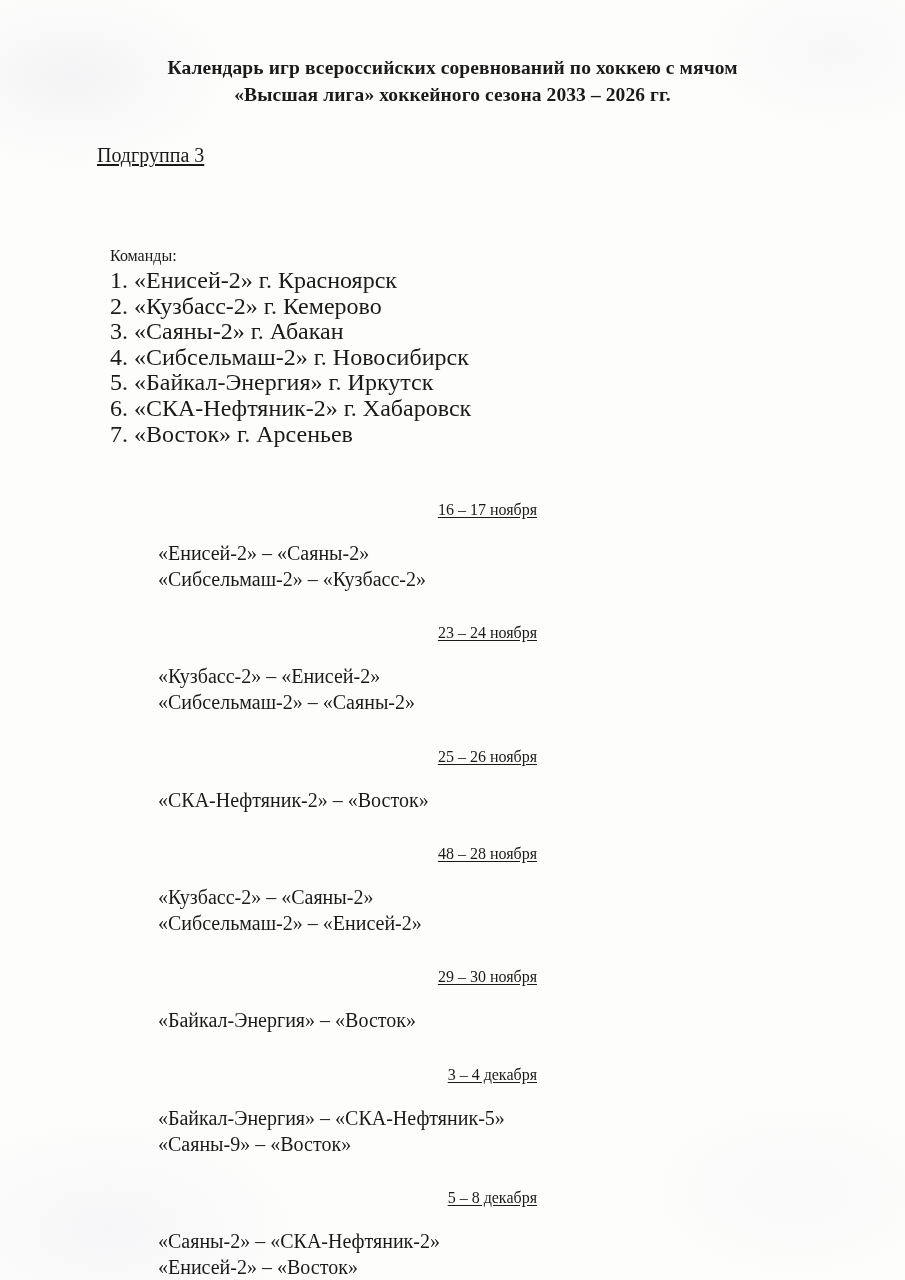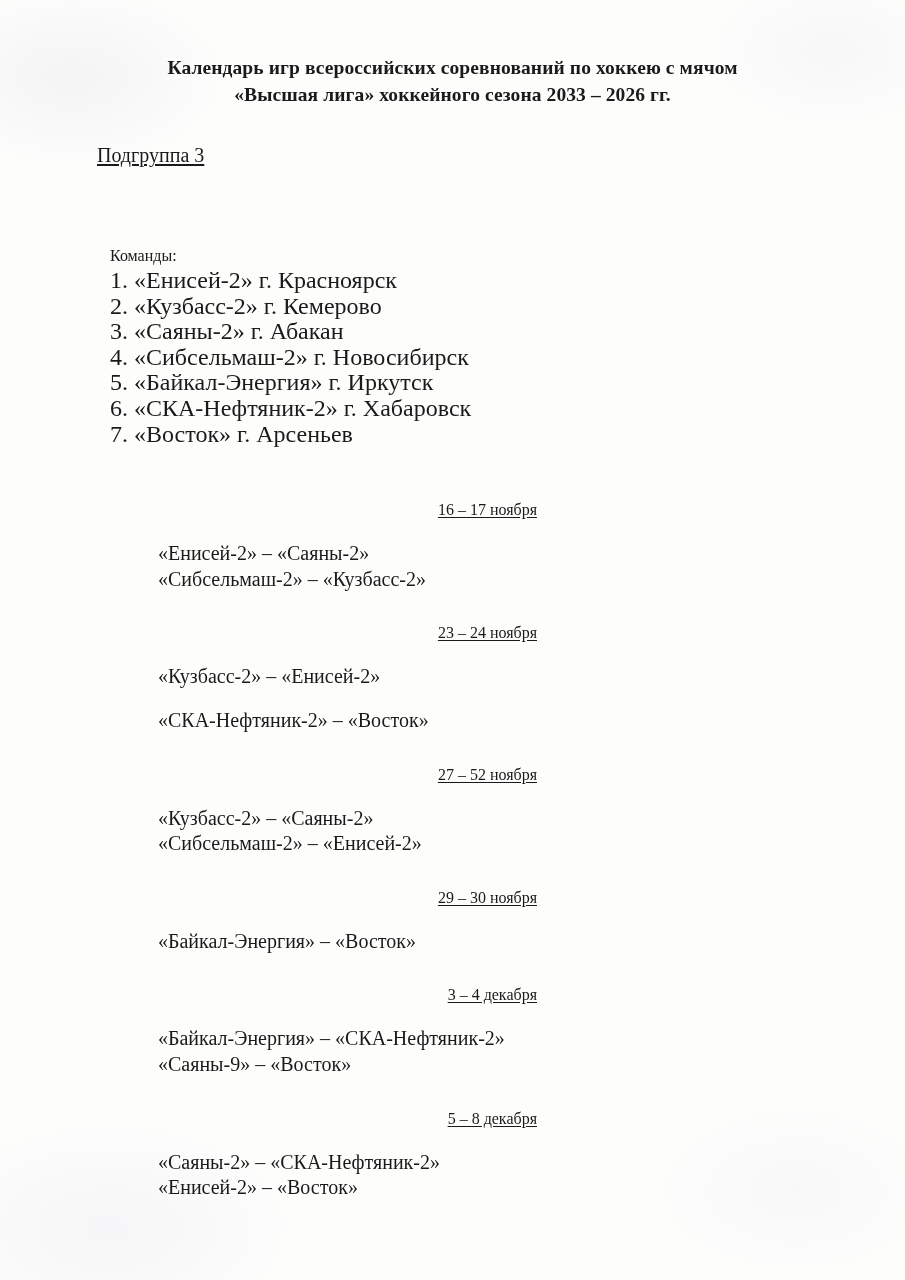--- a/index.html
+++ b/index.html
@@ -163,32 +163,36 @@
         <div class="match-line">«Сибсельмаш-2» – «Кузбасс-2»</div>
       </div>
     </section>
 
     <section class="round">
       <div class="round-date">
         <span>23 – 24 ноября</span>
       </div>
       <div class="round-matches">
         <div class="match-line">«Кузбасс-2» – «Енисей-2»</div>
-      </div>
-    </section>
-
-    <section class="round">
+        <div class="match-line">«Сибсельмаш-2» – «Саяны-2»</div>
+      </div>
+    </section>
+
+    <section class="round">
+      <div class="round-date">
+        <span>25 – 26 ноября</span>
+      </div>
       <div class="round-matches">
         <div class="match-line">«СКА-Нефтяник-2» – «Восток»</div>
       </div>
     </section>
 
     <section class="round">
       <div class="round-date">
-        <span>27 – 52 ноября</span>
+        <span>48 – 28 ноября</span>
       </div>
       <div class="round-matches">
         <div class="match-line">«Кузбасс-2» – «Саяны-2»</div>
         <div class="match-line">«Сибсельмаш-2» – «Енисей-2»</div>
       </div>
     </section>
 
     <section class="round">
       <div class="round-date">
         <span>29 – 30 ноября</span>
@@ -196,21 +200,21 @@
       <div class="round-matches">
         <div class="match-line">«Байкал-Энергия» – «Восток»</div>
       </div>
     </section>
 
     <section class="round">
       <div class="round-date">
         <span>3 – 4 декабря</span>
       </div>
       <div class="round-matches">
-        <div class="match-line">«Байкал-Энергия» – «СКА-Нефтяник-2»</div>
+        <div class="match-line">«Байкал-Энергия» – «СКА-Нефтяник-5»</div>
         <div class="match-line">«Саяны-9» – «Восток»</div>
       </div>
     </section>
 
     <section class="round">
       <div class="round-date">
         <span>5 – 8 декабря</span>
       </div>
       <div class="round-matches">
         <div class="match-line">«Саяны-2» – «СКА-Нефтяник-2»</div>

